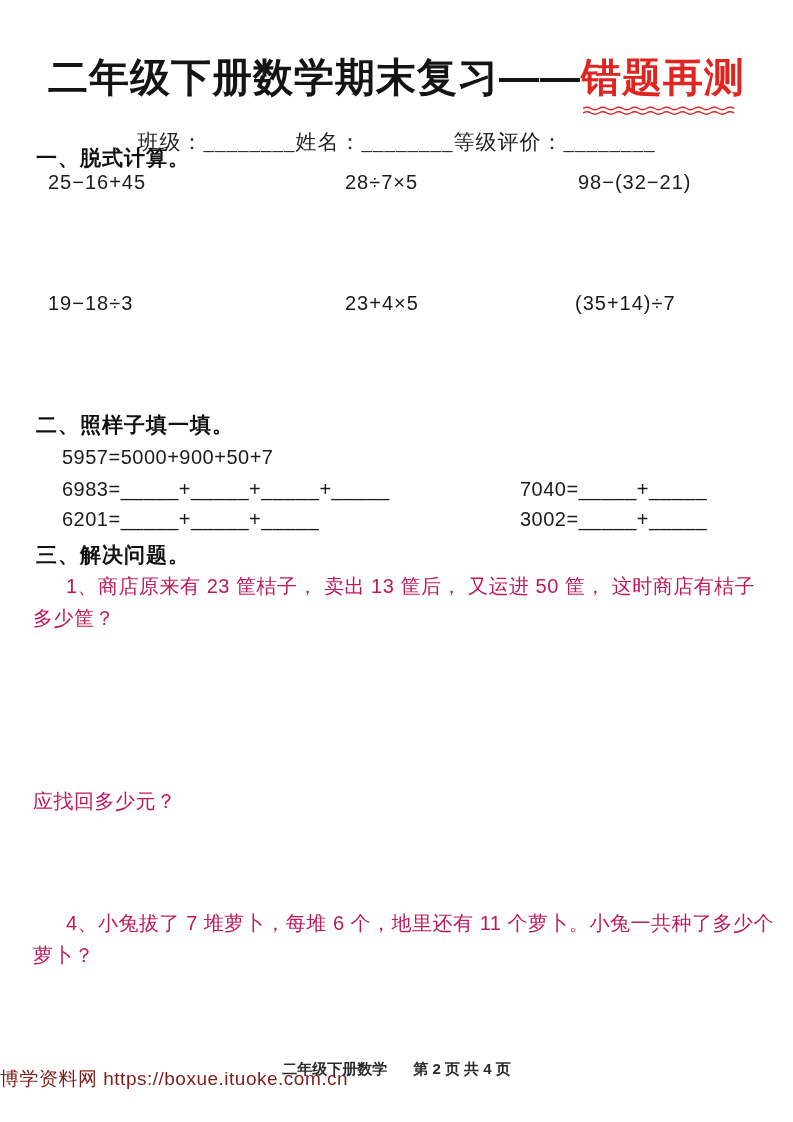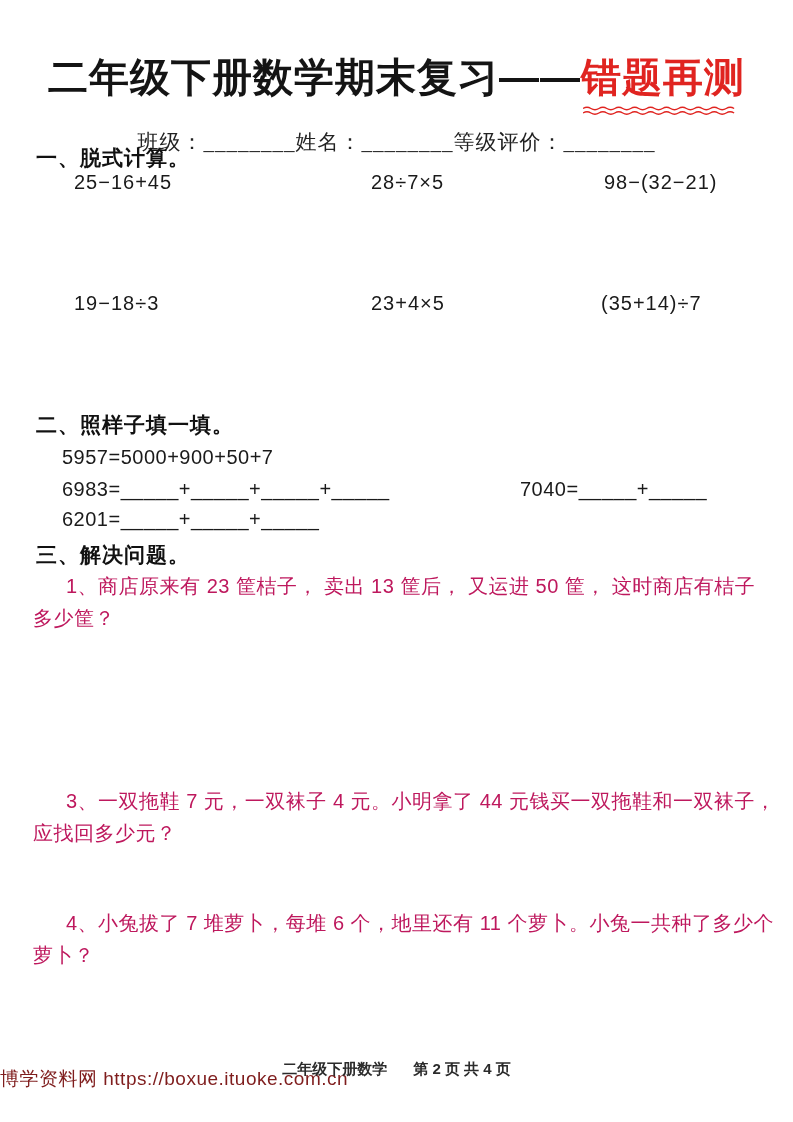--- a/index.html
+++ b/index.html
@@ -16,21 +16,21 @@
   .title-highlight svg{position:absolute;left:2px;right:2px;bottom:-11px;width:97%;height:10px;}
   .info-line{
     position:absolute;top:112px;left:0;width:793px;text-align:center;
     font-family:"Liberation Serif","DejaVu Serif",serif;
     font-size:21px;color:#222;letter-spacing:1px;white-space:nowrap;margin-top:16px;
   }
   .heading{
     position:absolute;left:36px;font-size:21px;font-weight:bold;color:#111;
     letter-spacing:1px;white-space:nowrap;font-family:Liberation Serif, serif;
   }
-  .expr{position:absolute;font-size:20px;color:#1a1a1a;white-space:nowrap;letter-spacing:1px;margin-left:26px;}
+  .expr{position:absolute;font-size:20px;color:#1a1a1a;white-space:nowrap;letter-spacing:1px;}
   .fill-line{position:absolute;font-size:20px;color:#1a1a1a;white-space:nowrap;letter-spacing:.5px;}
   .problem{
     position:absolute;left:33px;width:745px;font-size:20px;line-height:32px;color:#be185d;
     letter-spacing:.5px;
   }
   .problem .l1{display:block;padding-left:33px;white-space:nowrap;}
   .problem .l2{display:block;white-space:nowrap;}
   .footer{
     position:absolute;top:1060px;left:0;width:793px;text-align:center;z-index:2;
     font-size:15px;font-weight:600;color:#2b2b2b;white-space:nowrap;
@@ -61,31 +61,31 @@
   <span class="expr" style="top:171px;left:578px">98−(32−21)</span>
   <span class="expr" style="top:292px;left:48px">19−18÷3</span>
   <span class="expr" style="top:292px;left:345px">23+4×5</span>
   <span class="expr" style="top:292px;left:575px">(35+14)÷7</span>
 
   <div class="heading" style="top:411px">二、照样子填一填。</div>
   <span class="fill-line" style="top:446px;left:62px">5957=5000+900+50+7</span>
   <span class="fill-line" style="top:478px;left:62px">6983=_____+_____+_____+_____</span>
   <span class="fill-line" style="top:478px;left:520px">7040=_____+_____</span>
   <span class="fill-line" style="top:508px;left:62px">6201=_____+_____+_____</span>
+  <span class="fill-line" style="top:508px;left:520px">3002=_____+_____</span>
 
   <div class="heading" style="top:541px">三、解决问题。</div>
 
   <div class="problem" style="top:570px">
     <span class="l1">1、商店原来有 23 筐桔子， 卖出 13 筐后， 又运进 50 筐， 这时商店有桔子</span>
     <span class="l2">多少筐？</span>
   </div>
 
 
   <div class="problem" style="top:785px">
-    <span class="l1">3、一双拖鞋 7 元，一双袜子 4 元。小明拿了 44 元钱买一双拖鞋和一双袜子，</span>
     <span class="l2">应找回多少元？</span>
   </div>
 
   <div class="problem" style="top:907px">
     <span class="l1">4、小兔拔了 7 堆萝卜，每堆 6 个，地里还有 11 个萝卜。小兔一共种了多少个</span>
     <span class="l2">萝卜？</span>
   </div>
 
   <div class="footer">
     <span>二年级下册数学</span><span class="gap"></span><span>第 2 页 共 4 页</span>

